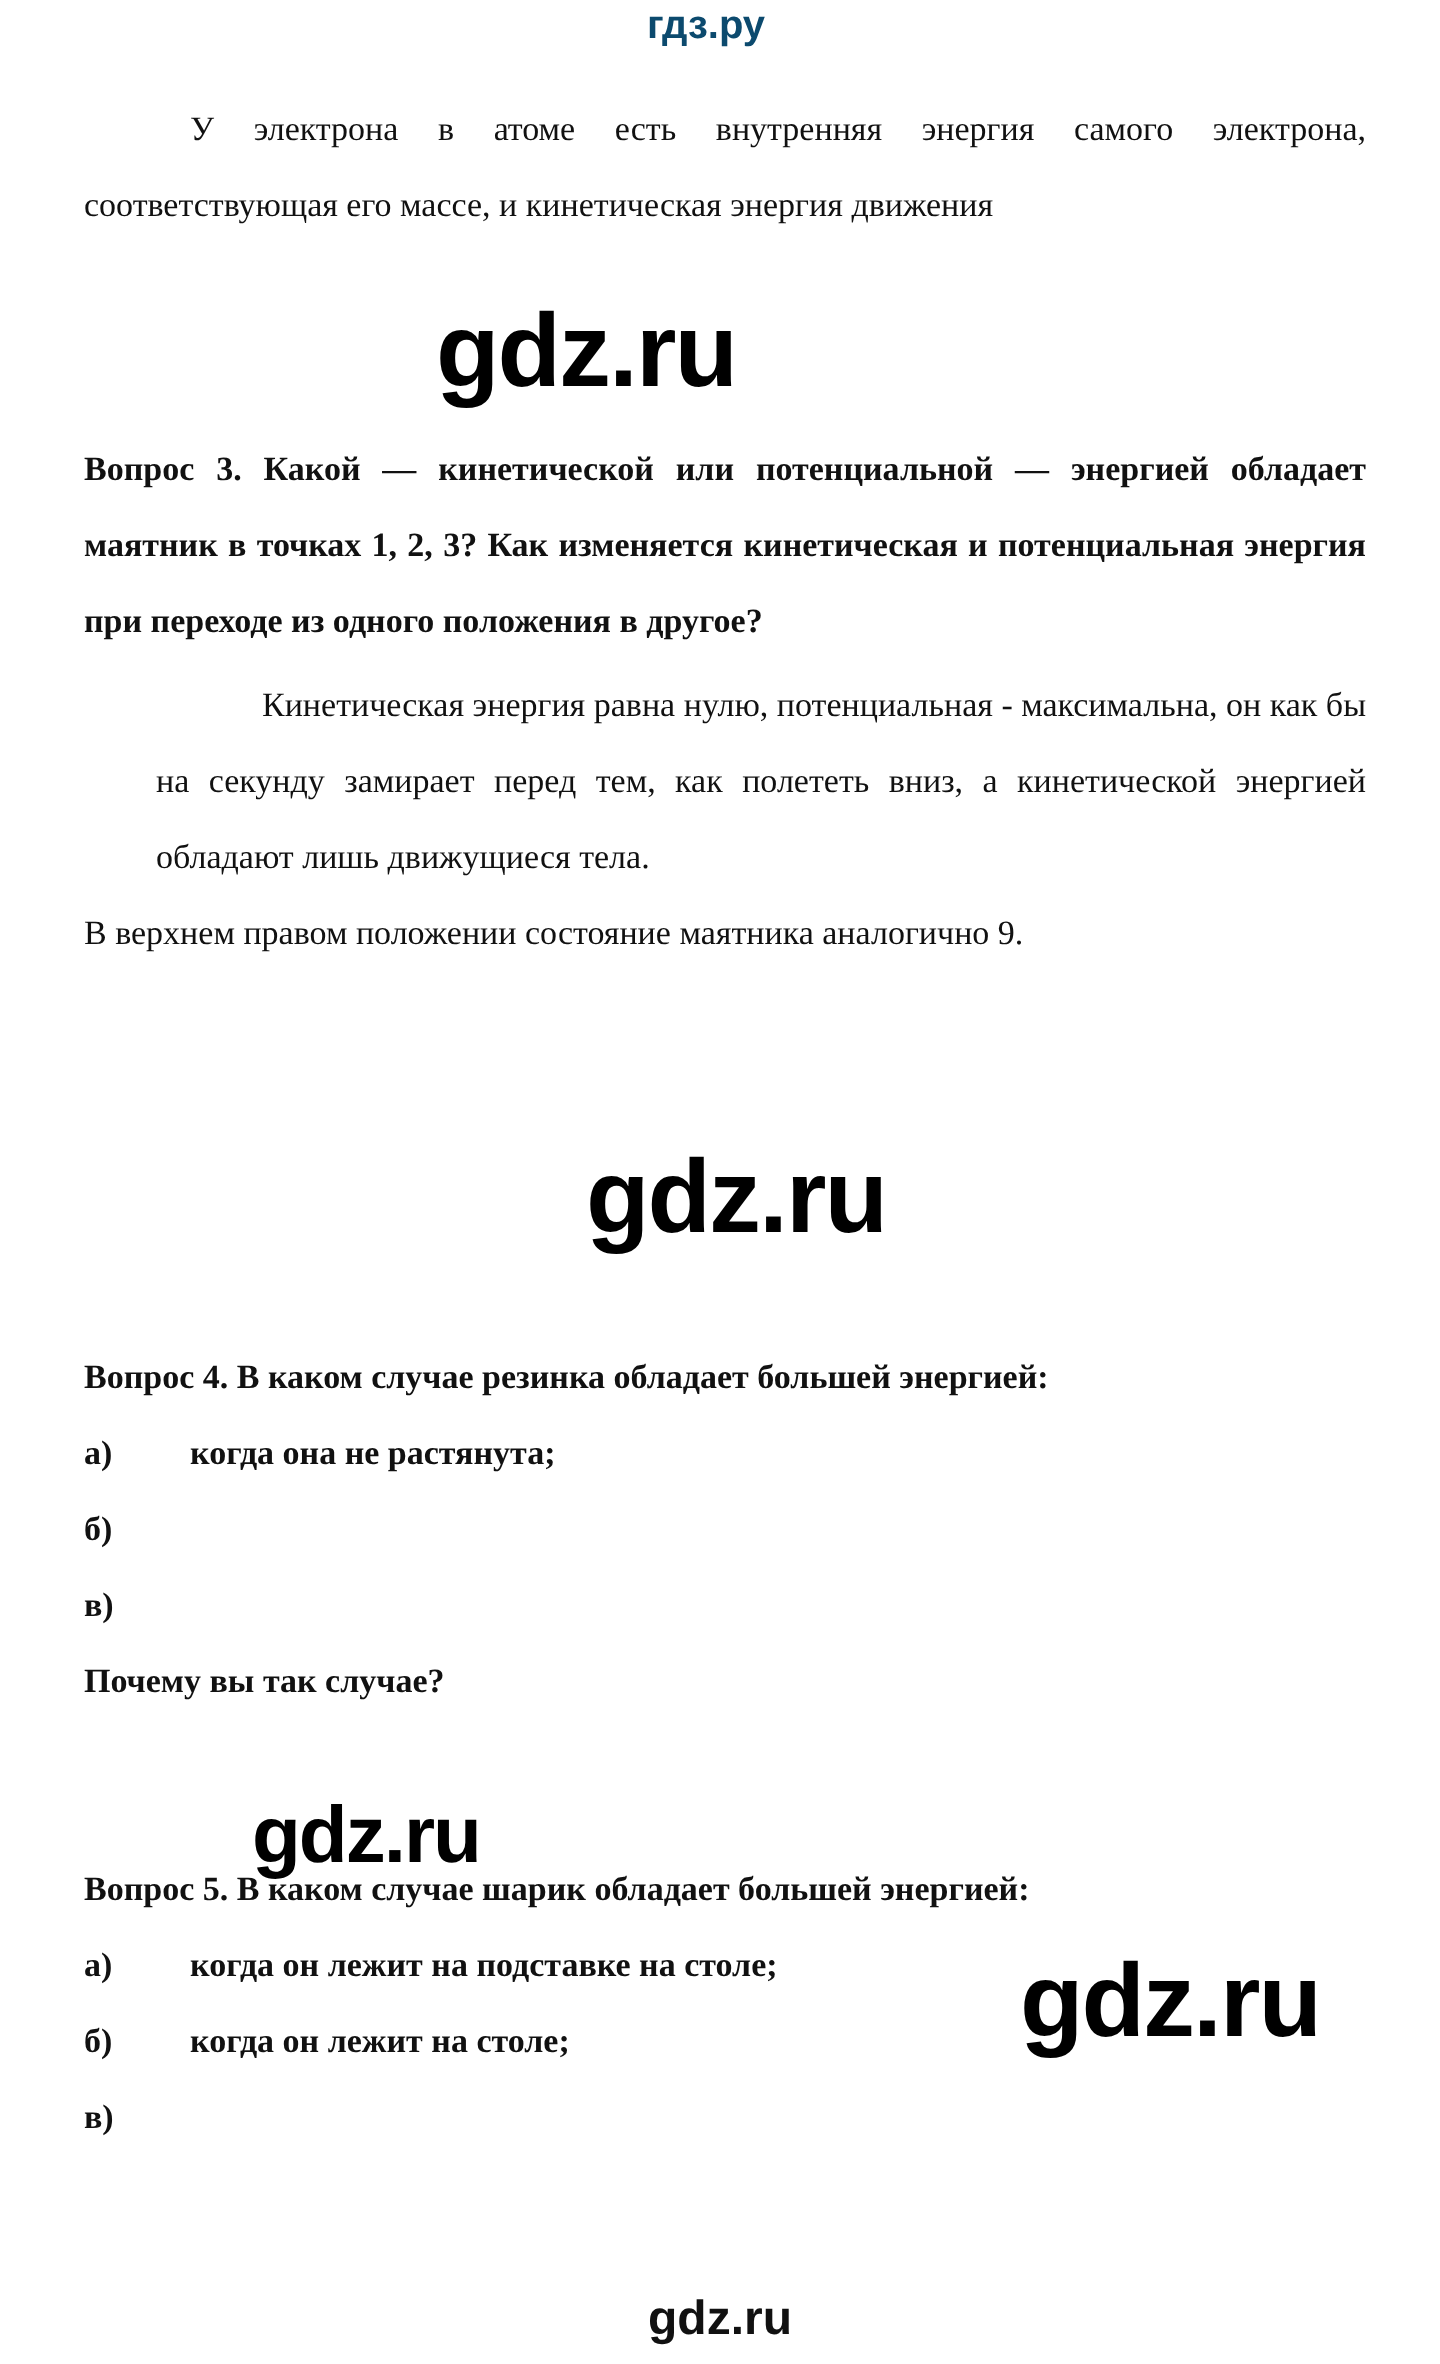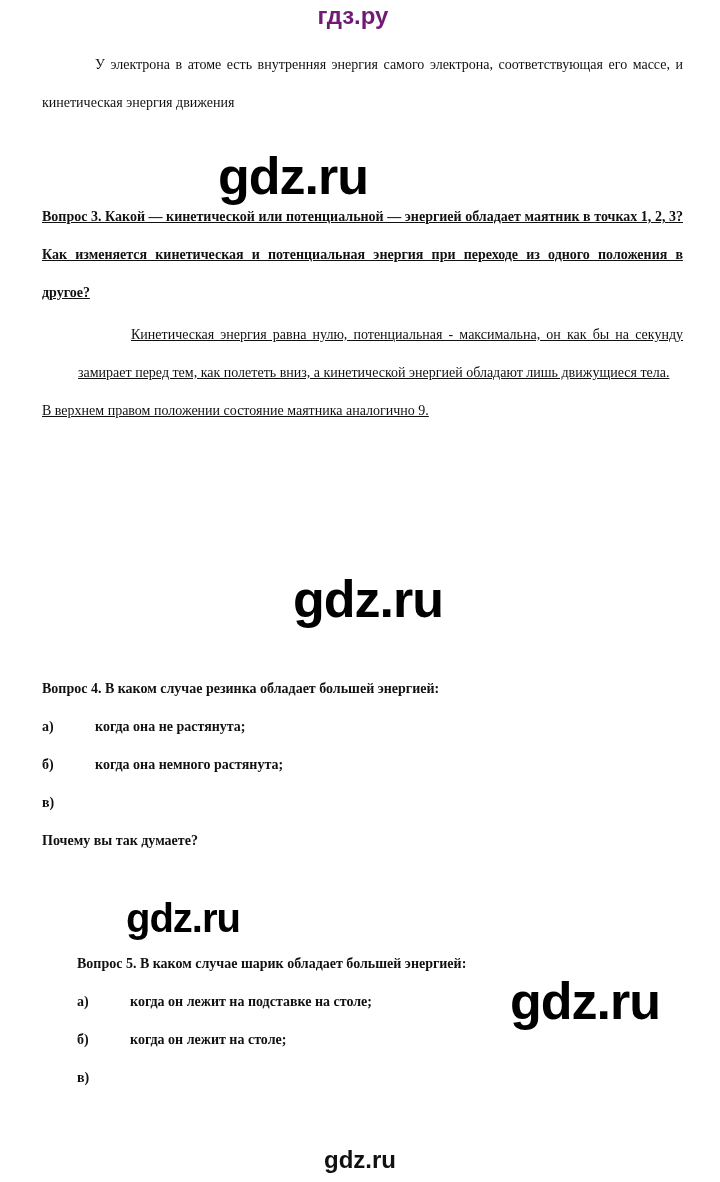--- a/index.html
+++ b/index.html
@@ -1,78 +1,77 @@
 <!DOCTYPE html>
 <html><head>
   <meta charset="utf-8">
   <style>
     html, body { margin: 0; padding: 0; background: #ffffff; }
     body { width: 720px; height: 1182px; position: relative; overflow: hidden; color: #111; }
     .page { position: absolute; left: 0; top: 0; width: 720px; height: 1182px; }
     .header-wm {
       position: absolute; top: 2px; left: 0; width: 706px; text-align: center;
-      font-family: "Liberation Sans", sans-serif; font-weight: bold; font-size: 24px; color: #701a75;
+      font-family: "Liberation Sans", sans-serif; font-weight: bold; font-size: 20px; color: #0c4a6e;
     }
     .footer-wm {
       position: absolute; top: 1146px; left: 0; width: 720px; text-align: center;
       font-family: "Liberation Sans", sans-serif; font-weight: bold; font-size: 24px; color: #111;
     }
     .wm {
       position: absolute; font-family: "Liberation Sans", sans-serif; font-weight: bold; color: #000;
       letter-spacing: -1px; line-height: 1;
     }
     .wm-big { font-size: 52px; }
     .wm-mid { font-size: 40px; }
     p { margin: 0; text-align: justify; text-align-last: left; }
     .indent { text-indent: 53px; }
     .q { font-weight: bold; }
     .opt { display: flex; font-weight: bold; }
     .opt .letter { width: 53px; flex: none; }
-    .block { position: absolute; left: 42px; width: 641px; font-family: "Liberation Serif", serif; font-size: 14px; line-height: 38px; }
+    .block { position: absolute; left: 42px; width: 641px; font-family: "Liberation Serif", serif; font-size: 17px; line-height: 38px; }
   </style>
 </head>
 <body>
 
 <div class="page">
 
   <div class="header-wm">гдз.ру</div>
 
   <div class="block" style="top:46px;">
     <p class="indent">У электрона в атоме есть внутренняя энергия самого электрона, соответствующая его массе, и кинетическая энергия движения</p>
   </div>
 
   <div class="wm wm-big" style="left:218px; top:150px;">gdz.ru</div>
 
-  <div class="block" style="top:198px;text-decoration:underline;">
+  <div class="block" style="top:216px;">
     <p class="q">Вопрос 3. Какой — кинетической или потенциальной — энергией обладает маятник в точках 1, 2, 3? Как изменяется кинетическая и потенциальная энергия при переходе из одного положения в другое?</p>
     <p class="indent" style="margin-top:4px;margin-left:36px;">Кинетическая энергия равна нулю, потенциальная - максимальна, он как бы на секунду замирает перед тем, как полететь вниз, а кинетической энергией обладают лишь движущиеся тела.</p>
     <p>В верхнем правом положении состояние маятника аналогично 9.</p>
   </div>
 
   <div class="wm wm-big" style="left:293px; top:573px;">gdz.ru</div>
 
   <div class="block" style="top:670px;">
     <p class="q">Вопрос 4. В каком случае резинка обладает большей энергией:</p>
     <div class="opt">
       <span class="letter">а)</span>
       <span>когда она не растянута;</span>
     </div>
     <div class="opt">
       <span class="letter">б)</span>
-      <span>когда она немного растянута;</span>
     </div>
     <div class="opt">
       <span class="letter">в)</span>
     </div>
-    <p class="q">Почему вы так думаете?</p>
+    <p class="q">Почему вы так случае?</p>
   </div>
 
   <div class="wm wm-mid" style="left:126px; top:898px;">gdz.ru</div>
 
-  <div class="block" style="top:945px;margin-left:35px;">
+  <div class="block" style="top:926px;">
     <p class="q">Вопрос 5. В каком случае шарик обладает большей энергией:</p>
     <div class="opt">
       <span class="letter">а)</span>
       <span>когда он лежит на подставке на столе;</span>
     </div>
     <div class="opt">
       <span class="letter">б)</span>
       <span>когда он лежит на столе;</span>
     </div>
     <div class="opt">

